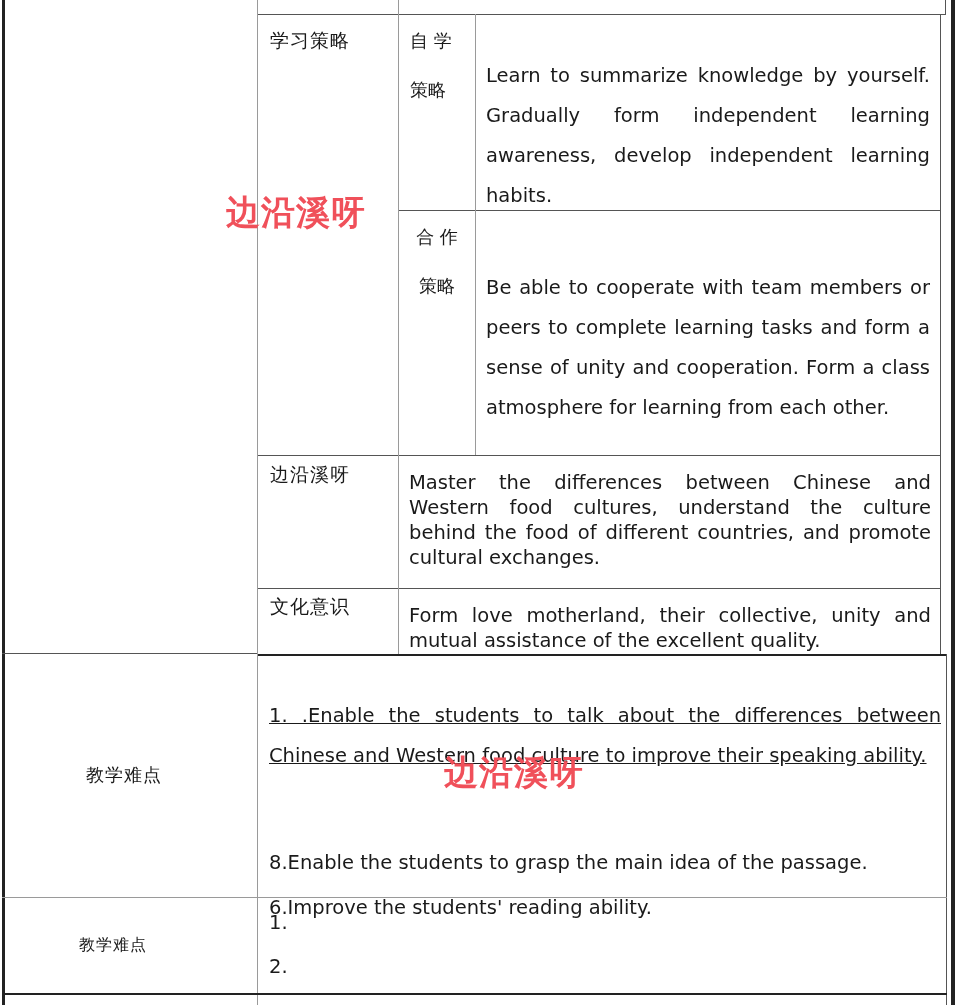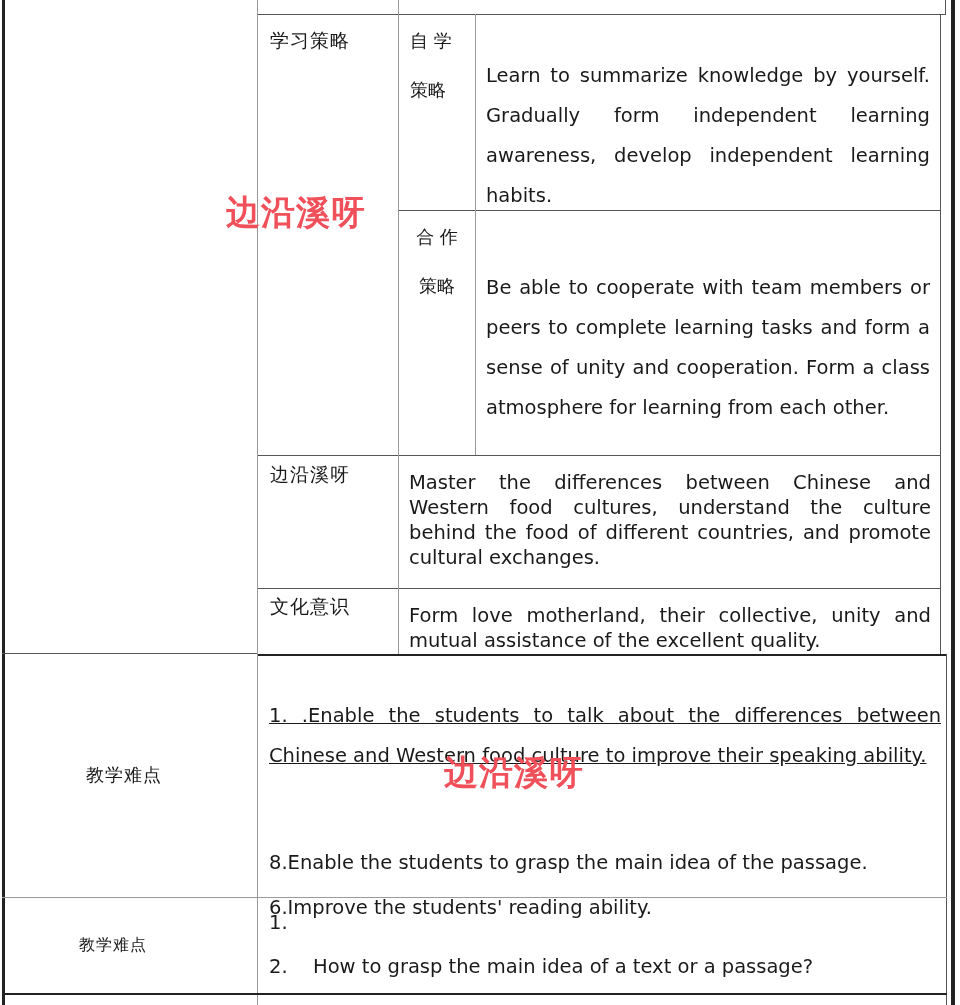--- a/index.html
+++ b/index.html
@@ -71,17 +71,16 @@
 <div class="cell en en-loose" style="left:269px;top:656px;width:672px;text-decoration:underline;">1. .Enable the students to talk about the differences between Chinese and Western food culture to improve their speaking ability.</div>
 <div class="cell en en-loose" style="left:269px;top:803px;width:672px;">8.Enable the students to grasp the main idea of the passage.</div>
 <div class="cell en en-loose" style="left:269px;top:848px;width:672px;">6.Improve the students' reading ability.</div>
 
 <div class="cell zh-bold" style="left:79px;top:935px;font-size:16px;text-align:right;">教学难点</div>
 <div class="cell en list-item" style="left:269px;top:906px;width:672px;line-height:34px;">
   <span class="list-num">1.</span>
 </div>
 <div class="cell en list-item" style="left:269px;top:950px;width:672px;line-height:34px;">
   <span class="list-num">2.</span>
-  <span>How to grasp the main idea of a text or a passage?</span>
 </div>
 
 <div class="watermark" style="left:226px;top:190px;">边沿溪呀</div>
 <div class="watermark" style="left:444px;top:750px;">边沿溪呀</div>
 
 </body></html>

